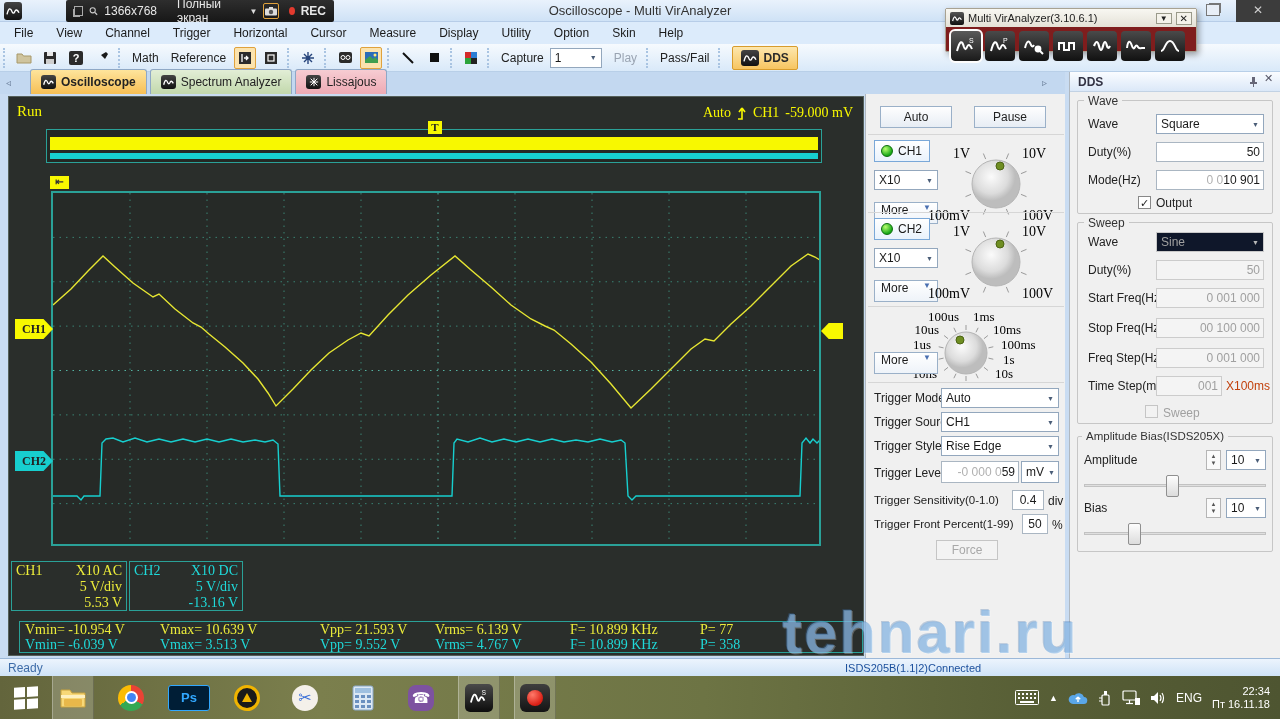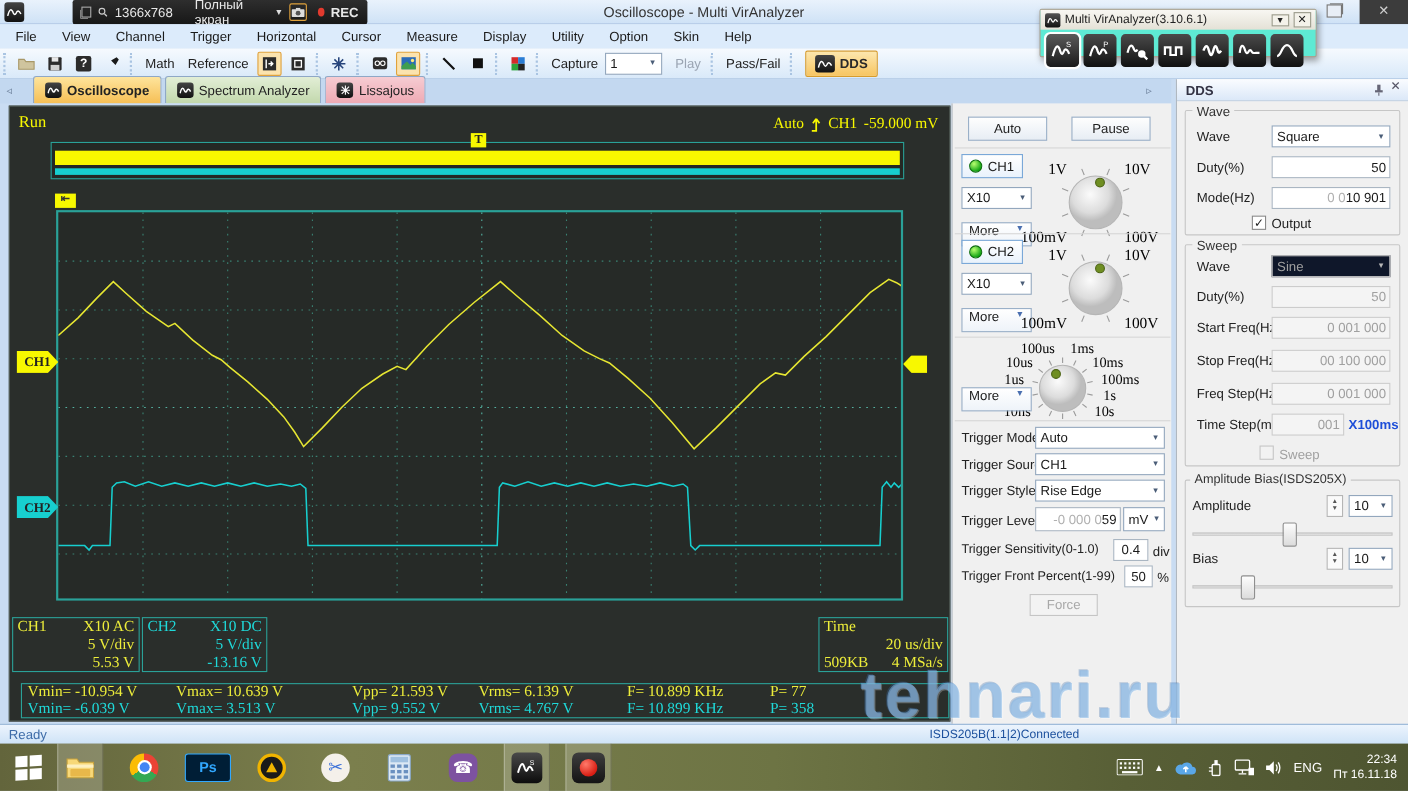--- a/index.html
+++ b/index.html
@@ -20,21 +20,21 @@
 .tbtn.hl{background:#fbe3ae;border-color:#e0a23c}
 .grip{width:5px;height:20px;margin:0 3px;border-left:2px dotted #a9c4e2}
 .ttext{margin:0 6px;color:#222}
 .ttext.dim{color:#9aa4b2}
 .sel{background:#fff;border:1px solid #93a7bd;height:20px;display:flex;align-items:center;justify-content:space-between;padding:0 4px;gap:4px}
 .sel .arr{font-size:7px;color:#4a5d77}
 .sel.dis{background:#0f172a;border-color:#c9c9c9;color:#a0a0a0}
 .sel.dis .arr{color:#b8b8b8}
 #ddsbtn{height:24px;margin-left:6px;padding:0 8px;display:flex;align-items:center;gap:4px;background:linear-gradient(#fde7ae,#f7c561);border:1px solid #d89c2c;border-radius:2px;font-weight:bold;color:#2a2a2a}
 
-#floattb{left:945px;top:8px;width:252px;height:44px;background:#5eead4;border:1px solid #a8a292;box-shadow:2px 3px 6px rgba(0,0,0,.35);z-index:60;border-radius:2px}
+#floattb{left:945px;top:8px;width:252px;height:44px;background:#7f1d1d;border:1px solid #a8a292;box-shadow:2px 3px 6px rgba(0,0,0,.35);z-index:60;border-radius:2px}
 #floattb .hd{height:18px;display:flex;align-items:center;gap:4px;padding:0 4px;font-size:11px;color:#222;background:linear-gradient(#f8f7f2,#e4e1d6)}
 .ficon{width:30px;height:30px;border-radius:4px;background:linear-gradient(#4a4a4a,#111);display:flex;align-items:center;justify-content:center;margin:2px}
 .ficon.sel-ring{outline:2px solid #fdfdfd;background:linear-gradient(#5a5a5a,#1a1a1a)}
 
 #tabbar{left:0;top:72px;width:1065px;height:22px;background:#c3d8f0;display:flex;align-items:flex-end;padding-left:30px;gap:3px}
 .tab{height:21px;display:flex;align-items:center;gap:5px;padding:12px 10px;border:1px solid #8fa8c6;border-bottom:none;border-radius:3px 3px 0 0;font-weight:bold;color:#222}
 .tab.osc{background:linear-gradient(#fee49c,#f6bf55)}
 .tab.spec{background:linear-gradient(#e2eed6,#c2d8ac);font-weight:normal}
 .tab.lis{background:linear-gradient(#f6ccd2,#eeaab4);font-weight:normal}
 .tabicon{width:15px;height:14px;border-radius:3px;background:linear-gradient(#444,#111);display:flex;align-items:center;justify-content:center}
@@ -372,28 +372,20 @@
     <div style="text-align:right">5 V/div</div>
     <div style="text-align:right">5.53 V</div>
   </div>
   <div class="infobox a serif cch" style="left:120px;top:464px;width:114px;height:50px">
     <div class="irow">
         <span>CH2</span>
         <span>X10  DC</span>
       </div>
     <div style="text-align:right">5 V/div</div>
     <div style="text-align:right">-13.16 V</div>
-  </div>
-  <div class="infobox a serif ych" style="left:735px;top:464px;width:118px;height:50px">
-    <div>Time</div>
-    <div style="text-align:right">20 us/div</div>
-    <div class="irow">
-        <span>509KB</span>
-        <span>4 MSa/s</span>
-      </div>
   </div>
 
   <div id="meas" class="a serif">
     <span class="ych">Vmin= -10.954 V</span>
     <span class="ych">Vmax= 10.639 V</span>
     <span class="ych">Vpp= 21.593 V</span>
     <span class="ych">Vrms= 6.139 V</span>
     <span class="ych">F= 10.899 KHz</span>
     <span class="ych">P= 77</span>
     <span class="cch">Vmin= -6.039 V</span>
@@ -599,21 +591,21 @@
       <span>00 100 000</span>
     </div>
   <span class="ddsrow-lbl a" style="left:18px;top:279px">Freq Step(Hz)</span>
   <div class="inp dis a" style="left:86px;top:276px;width:108px;height:20px;justify-content:flex-end">
       <span>0 001 000</span>
     </div>
   <span class="ddsrow-lbl a" style="left:18px;top:307px">Time Step(ms)</span>
   <div class="inp dis a" style="left:86px;top:304px;width:66px;height:20px;justify-content:flex-end">
       <span>001</span>
     </div>
-  <span class="a" style="left:156px;top:307px;font-weight:bold;color:#1d4ed8">X100ms</span>
+  <span class="a" style="left:156px;top:307px;font-weight:normal;color:#c2410c">X100ms</span>
   <span class="chk dis a" style="left:75px;top:333px"></span>
   <span class="a" style="left:93px;top:334px;color:#a0a0a0">Sweep</span>
 
   <div class="grp a" style="left:7px;top:364px;width:196px;height:116px"></div>
   <span class="lgd a" style="left:12px;top:358px;font-size:11.5px">Amplitude Bias(ISDS205X)</span>
   <span class="ddsrow-lbl a" style="left:14px;top:381px">Amplitude</span>
   <div class="spin a" style="left:136px;top:378px">
       <span>▲</span>
       <span>▼</span>
     </div>

